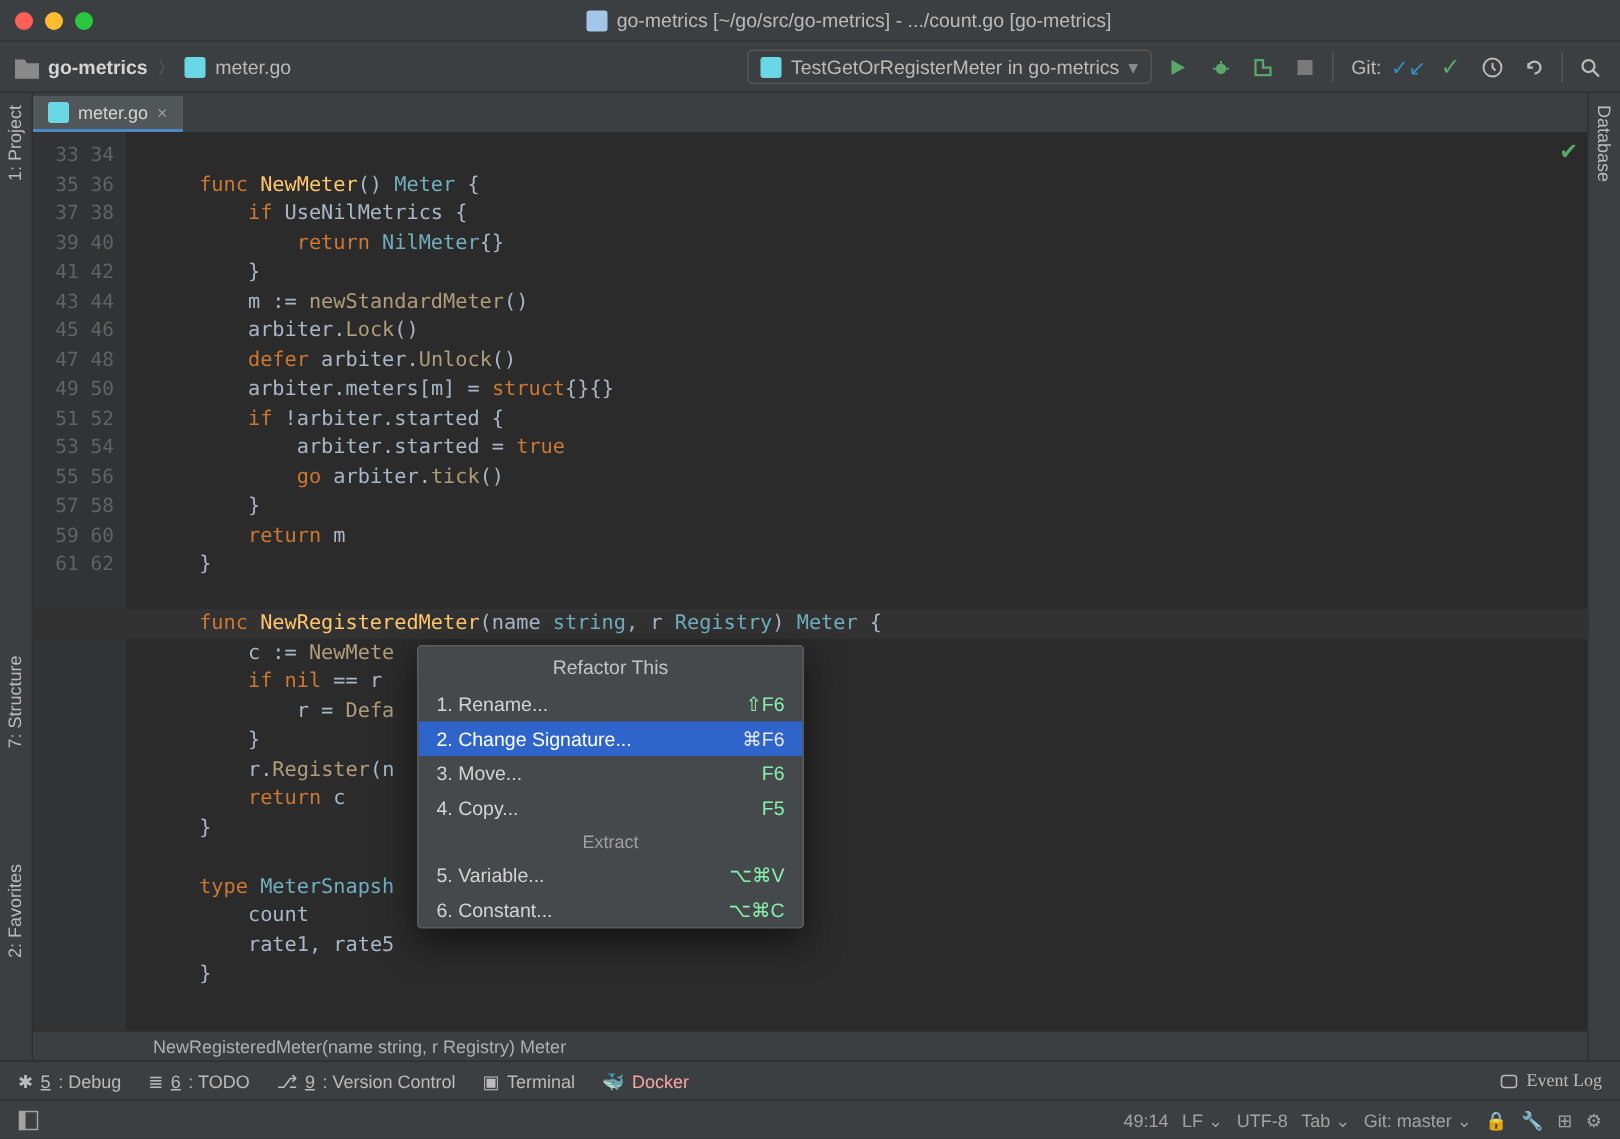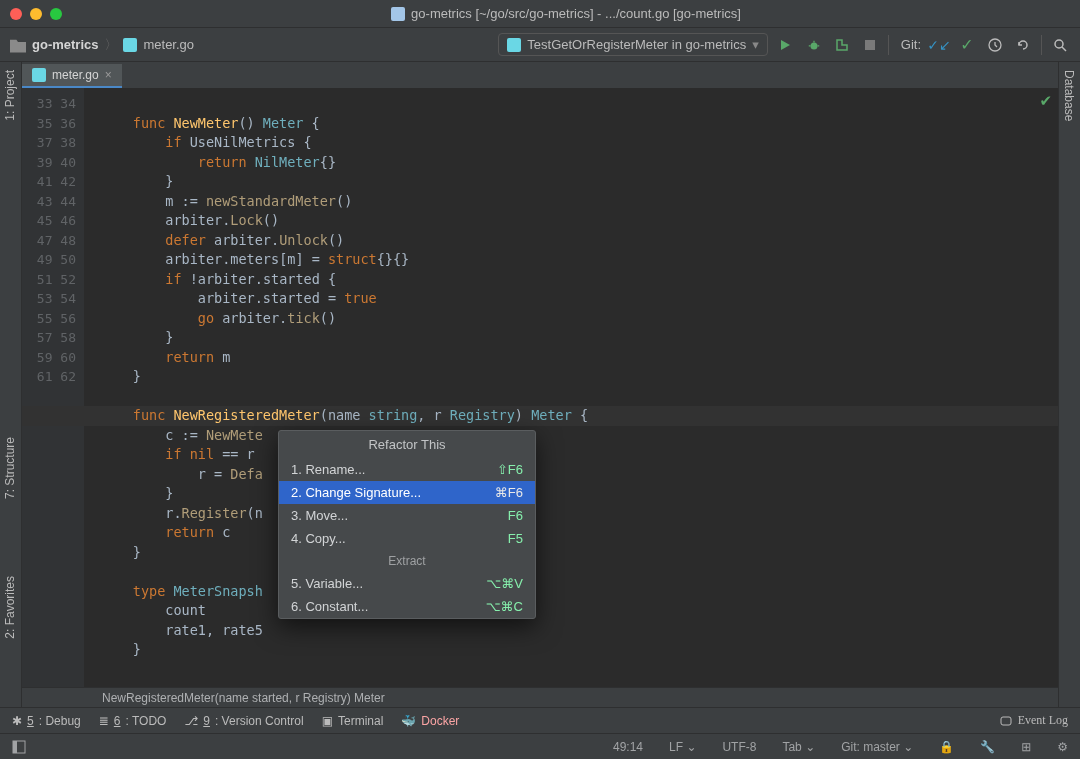--- a/index.html
+++ b/index.html
@@ -36,21 +36,21 @@
 .tab .close{color:#999;}
 .editor { position:absolute; left:22px; right:22px; top:88px; bottom:72px; background:#2b2b2b; overflow:hidden; }
 .gutter { position:absolute; left:0; top:0; bottom:0; width:62px; background:#313335; color:#606366; text-align:right; padding:6px 8px 0 0; font-family:Menlo,monospace; font-size:13px; line-height:19.5px; }
 .code { position:absolute; left:62px; right:0; top:6px; font-family:Menlo,monospace; font-size:13.5px; line-height:19.5px; white-space:pre; color:#a9b7c6; }
 [data-highlight]{background:#323232;}
 .breadline { position:absolute; left:22px; right:22px; bottom:52px; height:20px; background:#3c3f41; border-top:1px solid #2e2f30; padding-left:80px; color:#aeb0b2; font-size:12px; display:flex; align-items:center; }
 .toolrow { position:absolute; left:0; right:0; bottom:26px; height:26px; background:#3c3f41; border-top:1px solid #2e2f30; display:flex; align-items:center; padding:0 12px; gap:18px; }
 .tool { display:flex; align-items:center; gap:5px; color:#bbb; font-size:12px; }
 .tool .u{text-decoration:underline;}
 .eventlog{margin-left:auto;font-family:Liberation Serif, serif;}
-.statusbar { position:absolute; left:0; right:0; bottom:0; height:26px; background:#3c3f41; border-top:1px solid #2e2f30; display:flex; align-items:center; padding:0 12px; gap:26px; justify-content:flex-end; color:#a1a3a5; font-size:12px; }
+.statusbar { position:absolute; left:0; right:0; bottom:0; height:26px; background:#3c3f41; border-top:1px solid #2e2f30; display:flex; align-items:center; padding:0 12px; gap:9px; justify-content:flex-end; color:#a1a3a5; font-size:12px; }
 .statusbar .left{margin-right:auto;}
 .popup { position:absolute; left:278px; top:430px; width:258px; background:#46494b; border:1px solid #5a5d5f; border-radius:3px; box-shadow:0 8px 24px rgba(0,0,0,.6); overflow:hidden; }
 .popup-head { text-align:center; color:#c2c4c6; font-size:13px; padding:6px 0; }
 .popup-sep { text-align:center; color:#9fa1a3; font-size:12px; padding:4px 0; }
 .popup-item { display:flex; align-items:center; padding:4px 12px; color:#d2d4d6; font-size:13px; }
 .popup-item .key { margin-left:auto; color:#86efac; }
 .popup-item.sel { background:#2f65ca; color:#fff; }
 .popup-item.sel .key{color:#e8e8e8;}
 .greenmark{position:absolute;right:6px;top:4px;color:#59a869;font-size:15px;}
 svg{display:block;}
@@ -174,21 +174,21 @@
 57
 58
 59
 60
 61
 62
 </div>
   <div class="code" id="code"><div>      </div><div>      <span style="color:#cc7832">func </span><span style="color:#ffc66d">NewMeter</span><span style="color:#a9b7c6">() </span><span style="color:#6fafbd">Meter</span><span style="color:#a9b7c6"> {</span></div><div>      <span style="color:#a9b7c6">    </span><span style="color:#cc7832">if </span><span style="color:#a9b7c6">UseNilMetrics </span><span style="color:#a9b7c6">{</span></div><div>      <span style="color:#a9b7c6">        </span><span style="color:#cc7832">return </span><span style="color:#6fafbd">NilMeter</span><span style="color:#a9b7c6">{}</span></div><div>      <span style="color:#a9b7c6">    }</span></div><div>      <span style="color:#a9b7c6">    </span><span style="color:#a9b7c6">m </span><span style="color:#a9b7c6">:= </span><span style="color:#b09d79">newStandardMeter</span><span style="color:#a9b7c6">()</span></div><div>      <span style="color:#a9b7c6">    </span><span style="color:#a9b7c6">arbiter</span><span style="color:#a9b7c6">.</span><span style="color:#b09d79">Lock</span><span style="color:#a9b7c6">()</span></div><div>      <span style="color:#a9b7c6">    </span><span style="color:#cc7832">defer </span><span style="color:#a9b7c6">arbiter</span><span style="color:#a9b7c6">.</span><span style="color:#b09d79">Unlock</span><span style="color:#a9b7c6">()</span></div><div>      <span style="color:#a9b7c6">    </span><span style="color:#a9b7c6">arbiter</span><span style="color:#a9b7c6">.</span><span style="color:#a9b7c6">meters</span><span style="color:#a9b7c6">[</span><span style="color:#a9b7c6">m</span><span style="color:#a9b7c6">] = </span><span style="color:#cc7832">struct</span><span style="color:#a9b7c6">{}{}</span></div><div>      <span style="color:#a9b7c6">    </span><span style="color:#cc7832">if </span><span style="color:#a9b7c6">!</span><span style="color:#a9b7c6">arbiter</span><span style="color:#a9b7c6">.</span><span style="color:#a9b7c6">started </span><span style="color:#a9b7c6">{</span></div><div>      <span style="color:#a9b7c6">        </span><span style="color:#a9b7c6">arbiter</span><span style="color:#a9b7c6">.</span><span style="color:#a9b7c6">started</span><span style="color:#a9b7c6"> = </span><span style="color:#cc7832">true</span></div><div>      <span style="color:#a9b7c6">        </span><span style="color:#cc7832">go </span><span style="color:#a9b7c6">arbiter</span><span style="color:#a9b7c6">.</span><span style="color:#b09d79">tick</span><span style="color:#a9b7c6">()</span></div><div>      <span style="color:#a9b7c6">    }</span></div><div>      <span style="color:#a9b7c6">    </span><span style="color:#cc7832">return </span><span style="color:#a9b7c6">m</span></div><div>      <span style="color:#a9b7c6">}</span></div><div>      </div><div data-highlight="" style="display: block; margin: 0px -62px; padding: 0px 62px;">      <span style="color:#cc7832">func </span><span style="color:#ffc66d">NewRegisteredMeter</span><span style="color:#a9b7c6">(</span><span style="color:#a9b7c6">name </span><span style="color:#6fafbd">string</span><span style="color:#a9b7c6">, </span><span style="color:#a9b7c6">r </span><span style="color:#6fafbd">Registry</span><span style="color:#a9b7c6">) </span><span style="color:#6fafbd">Meter</span><span style="color:#a9b7c6"> {</span></div><div>      <span style="color:#a9b7c6">    </span><span style="color:#a9b7c6">c </span><span style="color:#a9b7c6">:= </span><span style="color:#b09d79">NewMete</span></div><div>      <span style="color:#a9b7c6">    </span><span style="color:#cc7832">if </span><span style="color:#cc7832">nil</span><span style="color:#a9b7c6"> == </span><span style="color:#a9b7c6">r </span></div><div>      <span style="color:#a9b7c6">        </span><span style="color:#a9b7c6">r</span><span style="color:#a9b7c6"> = </span><span style="color:#b09d79">Defa</span></div><div>      <span style="color:#a9b7c6">    }</span></div><div>      <span style="color:#a9b7c6">    </span><span style="color:#a9b7c6">r</span><span style="color:#a9b7c6">.</span><span style="color:#b09d79">Register</span><span style="color:#a9b7c6">(</span><span style="color:#a9b7c6">n</span></div><div>      <span style="color:#a9b7c6">    </span><span style="color:#cc7832">return </span><span style="color:#a9b7c6">c</span></div><div>      <span style="color:#a9b7c6">}</span></div><div>      </div><div>      <span style="color:#cc7832">type </span><span style="color:#6fafbd">MeterSnapsh</span></div><div>      <span style="color:#a9b7c6">    </span><span style="color:#a9b7c6">count</span></div><div>      <span style="color:#a9b7c6">    </span><span style="color:#a9b7c6">rate1</span><span style="color:#a9b7c6">, </span><span style="color:#a9b7c6">rate5</span></div><div>      <span style="color:#a9b7c6">}</span></div><div>      </div></div>
 </div>
 
-<div class="breadline">NewRegisteredMeter(name started, r Registry) Meter</div>
+<div class="breadline">NewRegisteredMeter(name string, r Registry) Meter</div>
 
 <div class="toolrow">
   <div class="tool">✱ <span class="u">5</span><span>: Debug</span></div>
   <div class="tool">≣ <span class="u">6</span><span>: TODO</span></div>
   <div class="tool">⎇ <span class="u">9</span><span>: Version Control</span></div>
   <div class="tool">▣ <span>Terminal</span></div>
   <div class="tool" style="color:#4aa7d4;">🐳 <span style="color:#fca5a5;">Docker</span></div>
   <div class="tool eventlog">
     <svg width="14" height="14" viewBox="0 0 14 14">
         <rect x="2" y="3" width="10" height="8" rx="2" fill="none" stroke="#bbb"></rect>

